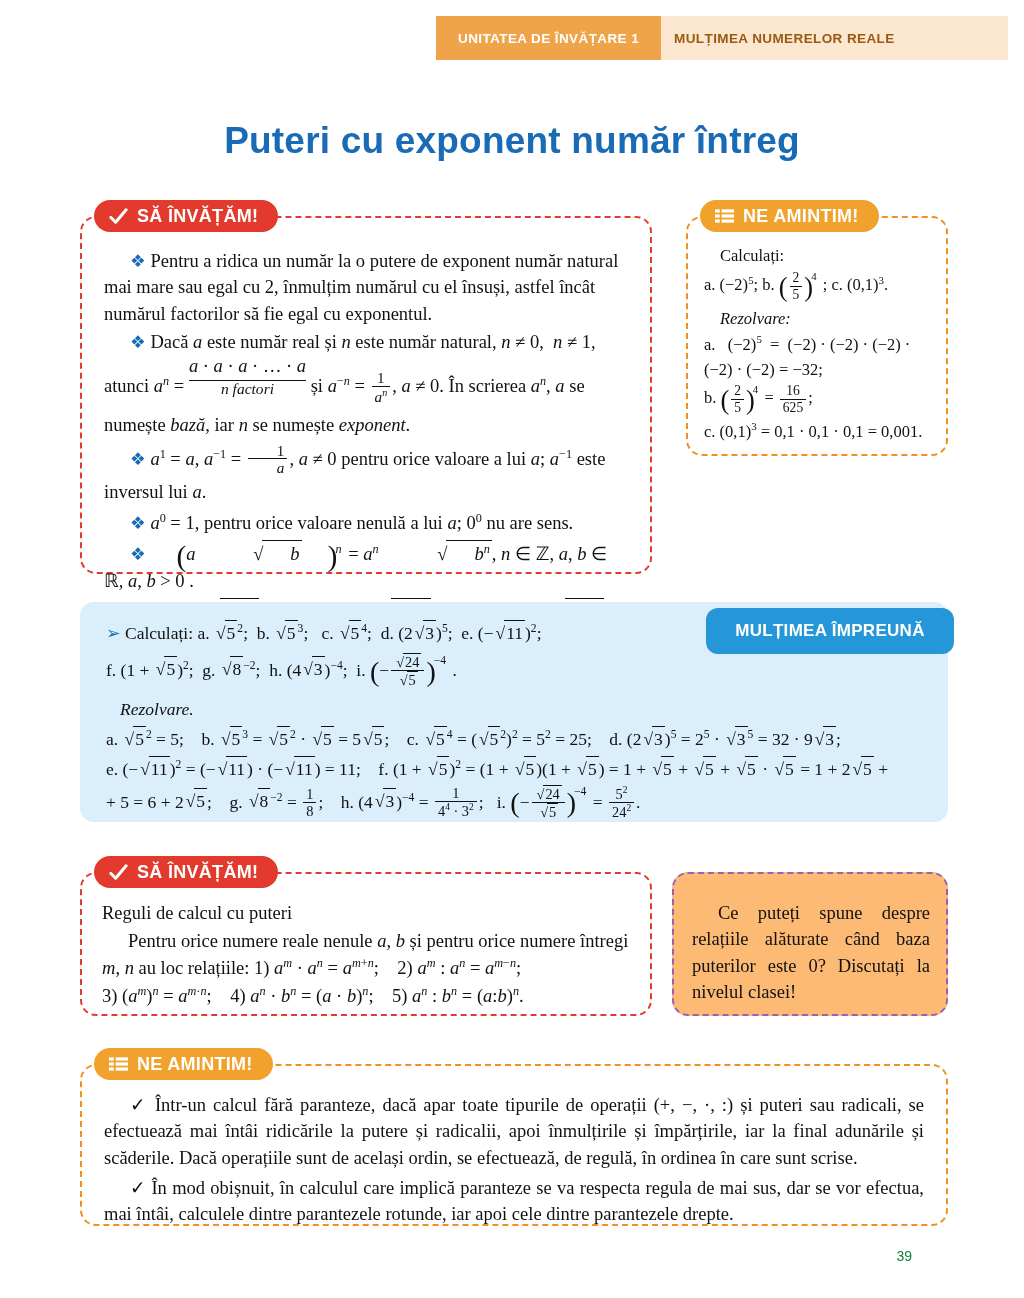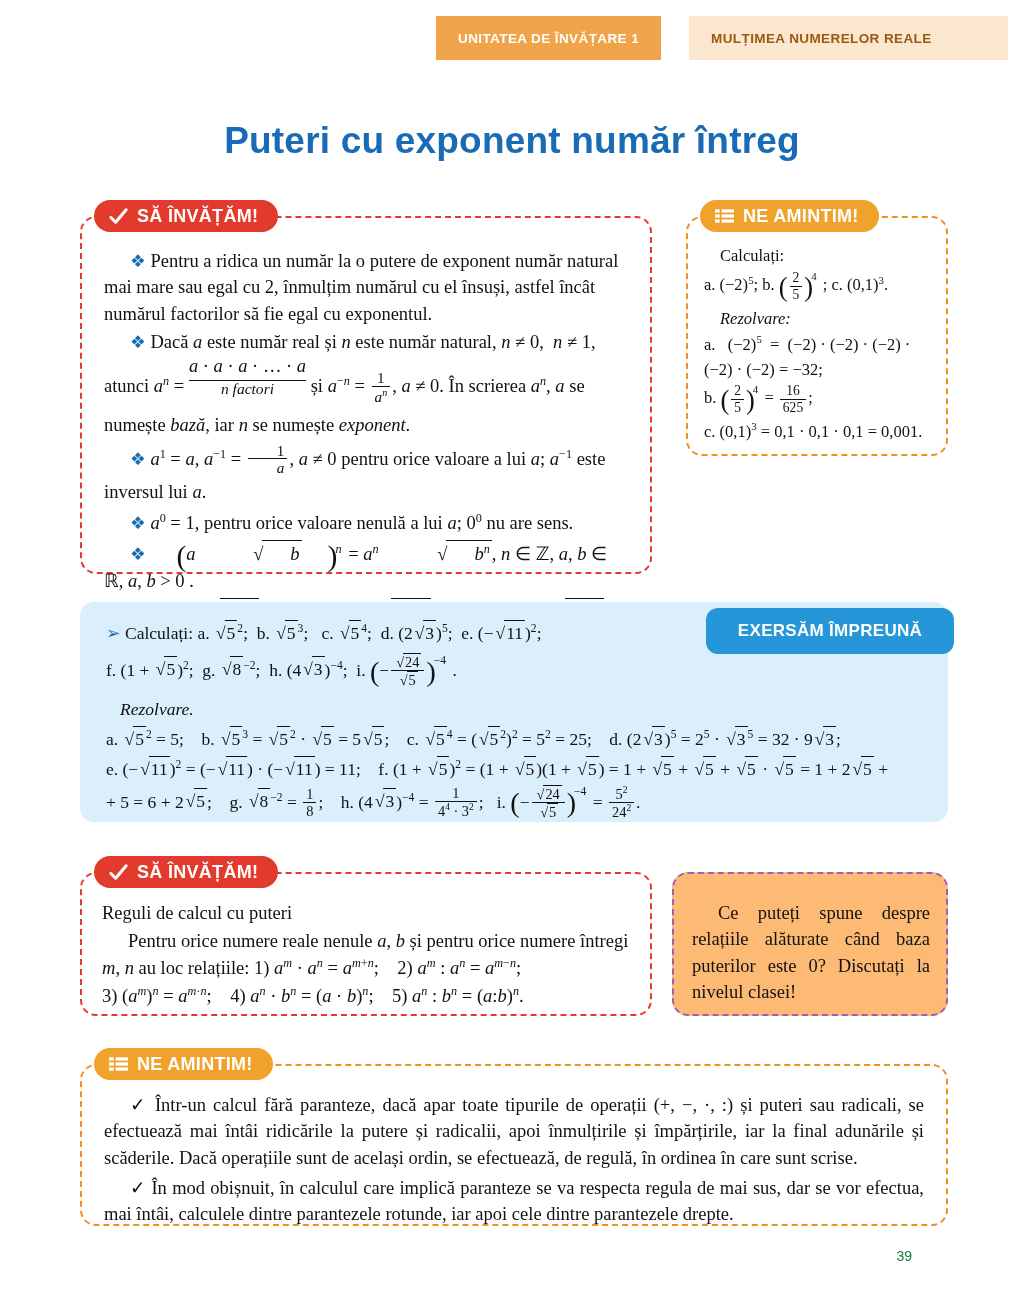--- a/index.html
+++ b/index.html
@@ -21,21 +21,21 @@
   .header-unit {
     background:#f0a44a; color:#ffffff;
     font-family:"Liberation Sans", sans-serif;
     font-weight:bold; font-size:13.5px; letter-spacing:0.4px;
     display:flex; align-items:center; padding:0 22px;
   }
   .header-title {
     background:#fbe6cf; color:#9a5a10;
     font-family:"Liberation Sans", sans-serif;
     font-weight:bold; font-size:13.5px; letter-spacing:0.4px;
-    display:flex; align-items:center; padding:0 22px; flex:1;margin-left:28px;
+    display:flex; align-items:center; padding:0 13px; flex:1;
   }
 
   
   .page-title {
     position:absolute; top:120px; left:0; width:1024px;
     text-align:center;
     font-family:"Liberation Sans", sans-serif;
     font-weight:bold;
     font-size:37px;
     color:#1a6bb5;
@@ -264,21 +264,21 @@
           + 5 = 6 + 2<span class="rad"><span class="sym">√</span><span class="bar">5</span></span>;&nbsp;&nbsp;&nbsp; g.
           <span class="rad"><span class="sym">√</span><span class="bar">8</span></span><span class="sup">−2</span> =
           <span class="frac"><span class="n">1</span><span class="d">8</span></span>;&nbsp;&nbsp;&nbsp; h.
           (4<span class="rad"><span class="sym">√</span><span class="bar">3</span></span>)<span class="sup">−4</span> =
           <span class="frac"><span class="n">1</span><span class="d">4<span class="sup">4</span> · 3<span class="sup">2</span></span></span>;&nbsp;&nbsp; i.
           <span class="paren-big">(</span>−<span class="frac"><span class="n"><span class="rad"><span class="sym">√</span><span class="bar">24</span></span></span><span class="d"><span class="rad"><span class="sym">√</span><span class="bar">5</span></span></span></span><span class="paren-big">)</span><span class="sup" style="position:relative; left:-2px; top:-5px;">−4</span>
           = <span class="frac"><span class="n">5<span class="sup">2</span></span><span class="d">24<span class="sup">2</span></span></span>.
         </p>
       </div>
     </div>
-    <div class="exersam-tab" style="top:608px; left:706px; width:248px; height:46px;">EXERSĂM ÎMPREUNĂ</div>
+    <div class="exersam-tab" style="top:608px; left:706px; width:248px; height:46px;">MULȚIMEA ÎMPREUNĂ</div>
   </div>
 
   <div class="box dashed-red" style="top:872px; left:80px; width:572px; height:144px;">
     <div class="txt" style="padding:26px 16px 6px 20px;">
       <p style="margin-bottom:2px;">Reguli de calcul cu puteri</p>
       <p class="indent">
         Pentru orice numere reale nenule <i>a</i>, <i>b</i> și pentru orice numere
         întregi <i>m</i>, <i>n</i> au loc relațiile: 1) <i>a</i><span class="sup"><i>m</i></span> · <i>a</i><span class="sup"><i>n</i></span> = <i>a</i><span class="sup"><i>m</i>+<i>n</i></span>;&nbsp;&nbsp;&nbsp;
         2) <i>a</i><span class="sup"><i>m</i></span> : <i>a</i><span class="sup"><i>n</i></span> = <i>a</i><span class="sup"><i>m</i>−<i>n</i></span>;
       </p>

